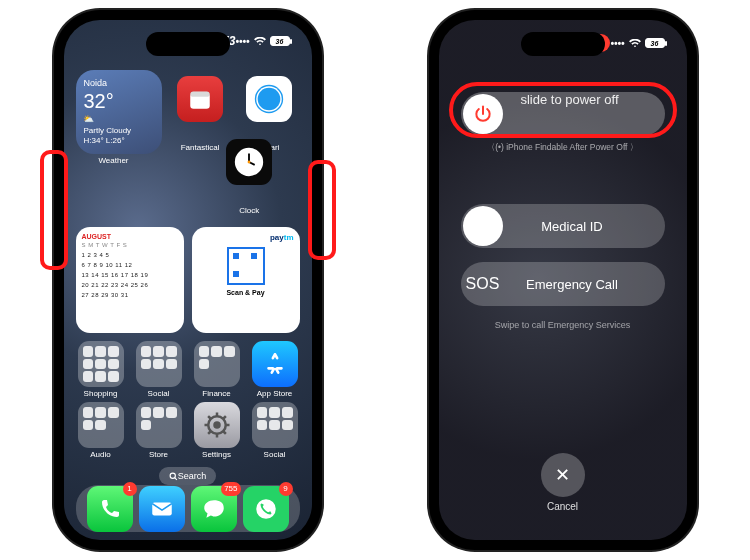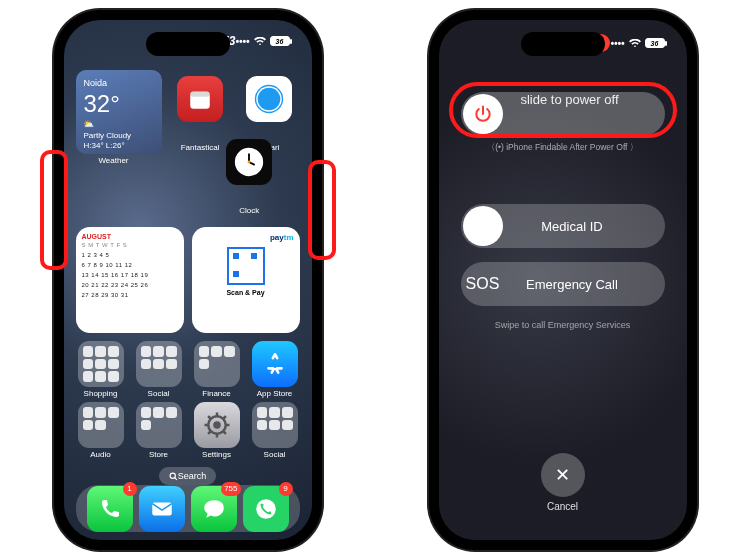--- a/index.html
+++ b/index.html
@@ -87,31 +87,31 @@
     position: absolute;
     top: 46px; left:0; right:0; bottom:0;
     padding: 4px 12px 0 12px;
     color:#fff;
     display:flex;
     flex-direction:column;
   }
   .row { display:flex; gap:8px; margin-bottom:4px; }
   .widget {
     background: rgba(255,255,255,0.1);
-    border-radius: 10px;
+    border-radius: 18px;
     flex:1;
     display:flex;
     flex-direction:column;
     align-items:center;
     justify-content:center;
     position: relative;
   }
   .weather-w { flex:1.15; height:84px; padding:8px 8px; align-items:flex-start; justify-content:flex-start; background:linear-gradient(160deg,#5b7db8 0%,#3d4f77 100%); font-size:8px; line-height:1.25;}
   .weather-w .city{font-size:9px;}
-  .weather-w .temp{font-size:24px; font-weight:300;}
+  .weather-w .temp{font-size:20px; font-weight:300;}
   .appicon { width:46px; height:46px; border-radius:11px; background:#fff; display:flex; align-items:center; justify-content:center; font-size:22px; }
   .app-cell { flex:1; height:84px; justify-content:space-between; padding:6px 0 2px 0; background:none;}
   .app-label { font-size:8px; text-align:center; color:#fff; }
 
   .big-row { display:flex; gap:8px; margin-bottom:4px;}
   .big-widget{ flex:1; height:106px; background:#fff; color:#000; border-radius:14px; padding:6px; font-size:7px; position:relative; overflow:hidden;}
   .cal-head{ color:#d22; font-weight:600; font-size:7px;}
   .cal-grid{ font-size:6px; line-height:10px; letter-spacing:0.5px; color:#222;}
   .paytm-logo{ position:absolute; top:6px; right:6px; font-size:8px; font-weight:700; }
   .paytm-logo .p1{color:#042e6f;} .paytm-logo .p2{color:#00b9f1;}

